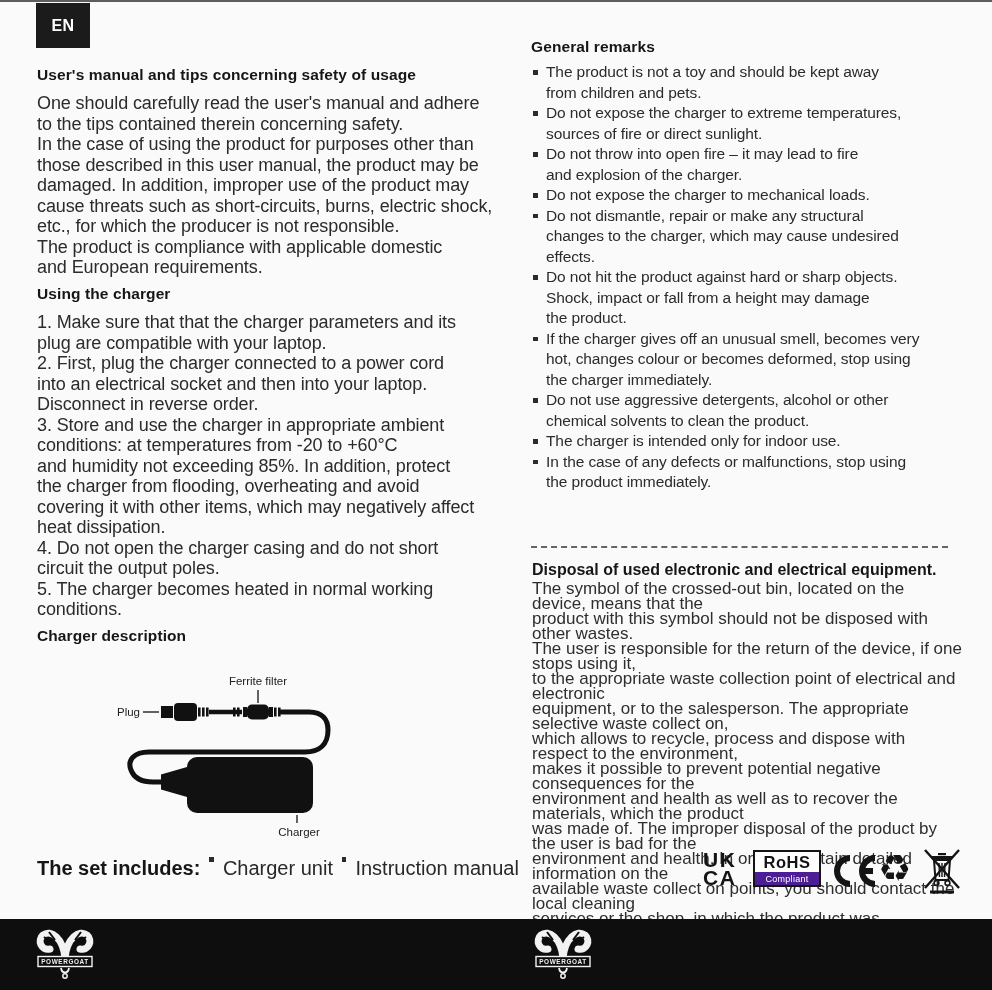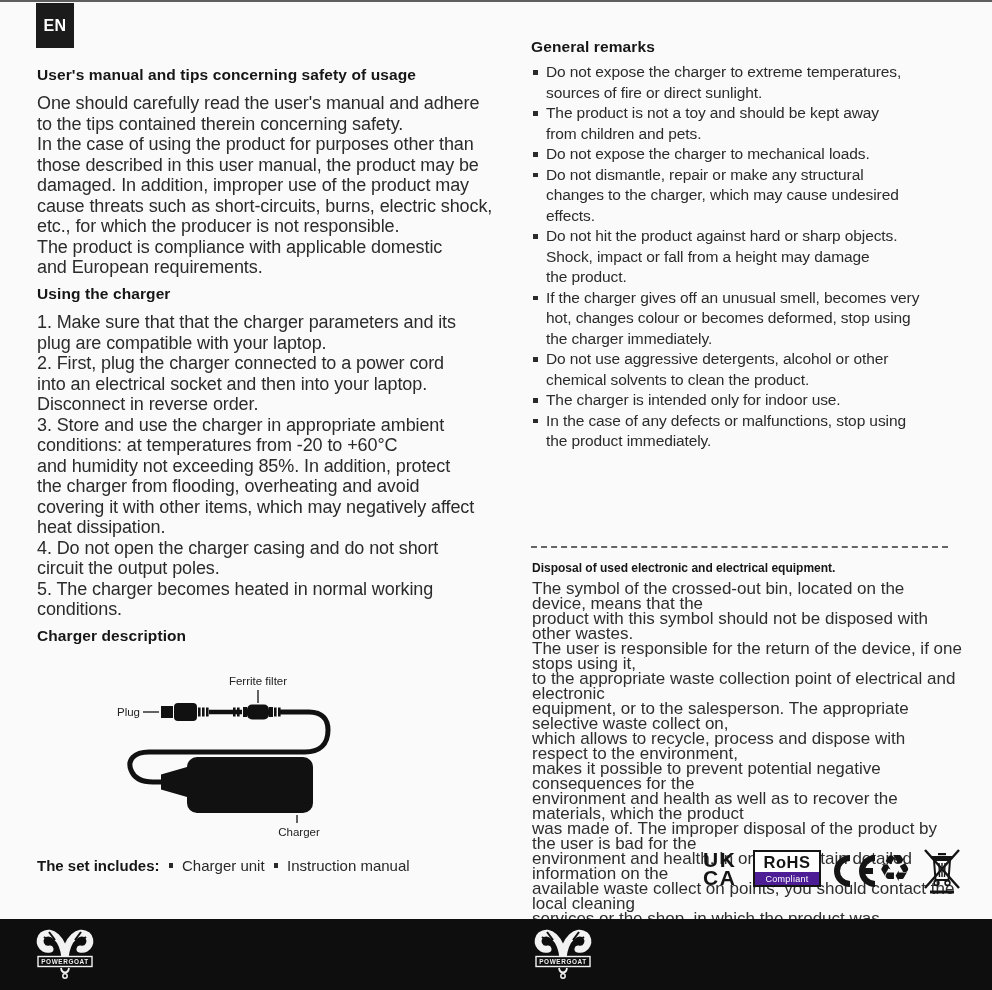--- a/index.html
+++ b/index.html
@@ -4,47 +4,47 @@
 <style>
   html,body{margin:0;padding:0;background:#d9d9d9;}
   .page{
     position:relative;width:992px;height:990px;margin:0 auto;
     background:#fbfafa;
     font-family:"Liberation Sans","DejaVu Sans",sans-serif;
     color:#282828;overflow:hidden;
   }
   .page::before{content:"";position:absolute;left:0;top:0;width:100%;height:2px;background:#2a2a2a;opacity:.75;}
   .en-badge{
-    position:absolute;left:36px;top:3px;width:38px;height:45px;background:#1b1b1b;color:#fff;
+    position:absolute;left:36px;top:3px;width:54px;height:45px;background:#1b1b1b;color:#fff;
     display:flex;align-items:center;justify-content:center;font-weight:bold;font-size:16px;letter-spacing:.5px;
   }
   .col-left{position:absolute;left:37px;top:0;width:462px;}
   .col-right{position:absolute;left:531px;top:0;width:422px;}
   h2.sec{
     position:absolute;margin:0;font-size:15.5px;font-weight:bold;color:#161616;letter-spacing:.1px;white-space:nowrap;
   }
   .body-text{
     position:absolute;font-size:18px;line-height:20.5px;letter-spacing:-.1px;
     white-space:pre-line;width:470px;color:#2b2b2b;
   }
   .remarks-list{position:absolute;left:0;top:62px;margin:0;padding:0;list-style:none;width:422px;}
   .remarks-list li{
     position:relative;padding-left:15px;font-size:15.5px;line-height:20.5px;letter-spacing:-.1px;
     white-space:pre-line;color:#2b2b2b;
   }
   .remarks-list li::before{
     content:"";position:absolute;left:2px;top:8px;width:4.5px;height:4.5px;background:#2b2b2b;
   }
   .dashed-sep{position:absolute;left:0;top:546px;width:417px;border-top:2px dashed #4c4c4c;opacity:.85;}
-  .disposal-heading{position:absolute;left:1px;top:561px;margin:0;font-size:12px;font-weight:bold;color:#161616;white-space:nowrap;}
+  .disposal-heading{position:absolute;left:1px;top:561px;margin:0;font-size:16px;font-weight:bold;color:#161616;white-space:nowrap;}
   .disposal-body{
     position:absolute;left:1px;top:581px;width:430px;font-size:17px;line-height:15px;
     white-space:pre-line;color:#2e2e2e;
   }
-  .set-includes{position:absolute;left:0;top:857px;display:flex;align-items:center;gap:9px;font-size:15px;white-space:nowrap;}
+  .set-includes{position:absolute;left:0;top:857px;display:flex;align-items:flex-start;gap:9px;font-size:20px;white-space:nowrap;}
   .set-includes .lbl{font-weight:bold;color:#161616;}
   .sq{width:4.5px;height:4.5px;background:#2b2b2b;display:inline-block;flex:none;}
   .diagram{position:absolute;left:0;top:665px;}
   
   .marks{position:absolute;left:700px;top:845px;width:262px;height:52px;}
   .ukca{
     position:absolute;left:3px;top:6px;font-weight:bold;font-size:21px;line-height:17.5px;
     letter-spacing:1.5px;color:#141414;text-align:left;
   }
   .rohs{
@@ -147,24 +147,26 @@
       <span class="sq"></span>
       <span>Charger unit</span>
       <span class="sq"></span>
       <span>Instruction manual</span>
     </div>
   </div>
 
   <div class="col-right">
     <h2 class="sec" style="left:0;top:38px;">General remarks</h2>
     <ul class="remarks-list">
+      <li>The product is not a toy and should be kept away
+from children and pets.</li>
       <li>Do not expose the charger to extreme temperatures,
 sources of fire or direct sunlight.</li>
-      <li>The product is not a toy and should be kept away
-from children and pets.</li>
+      <li>Do not throw into open fire – it may lead to fire
+and explosion of the charger.</li>
       <li>Do not expose the charger to mechanical loads.</li>
       <li>Do not dismantle, repair or make any structural
 changes to the charger, which may cause undesired
 effects.</li>
       <li>Do not hit the product against hard or sharp objects.
 Shock, impact or fall from a height may damage
 the product.</li>
       <li>If the charger gives off an unusual smell, becomes very
 hot, changes colour or becomes deformed, stop using
 the charger immediately.</li>

